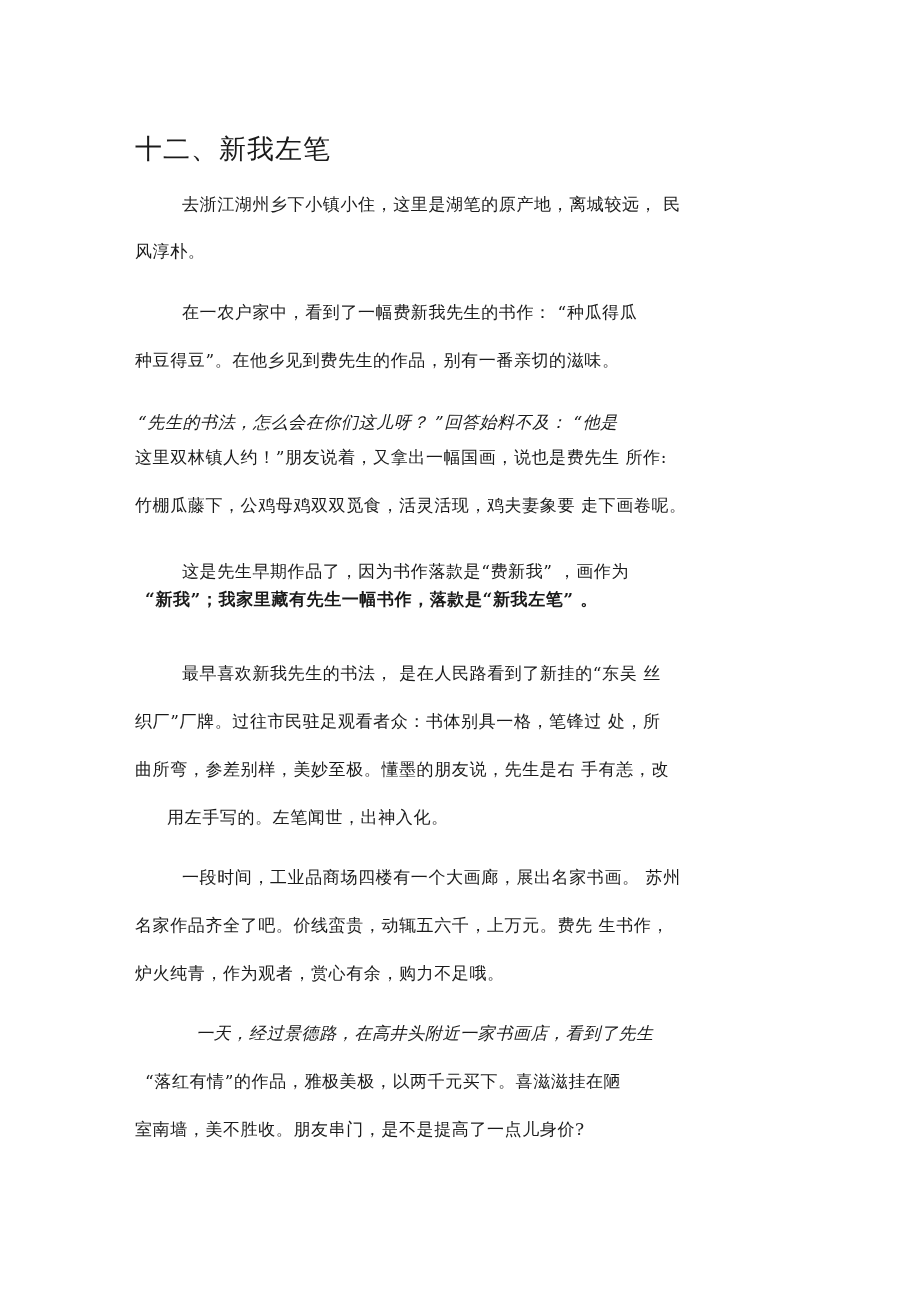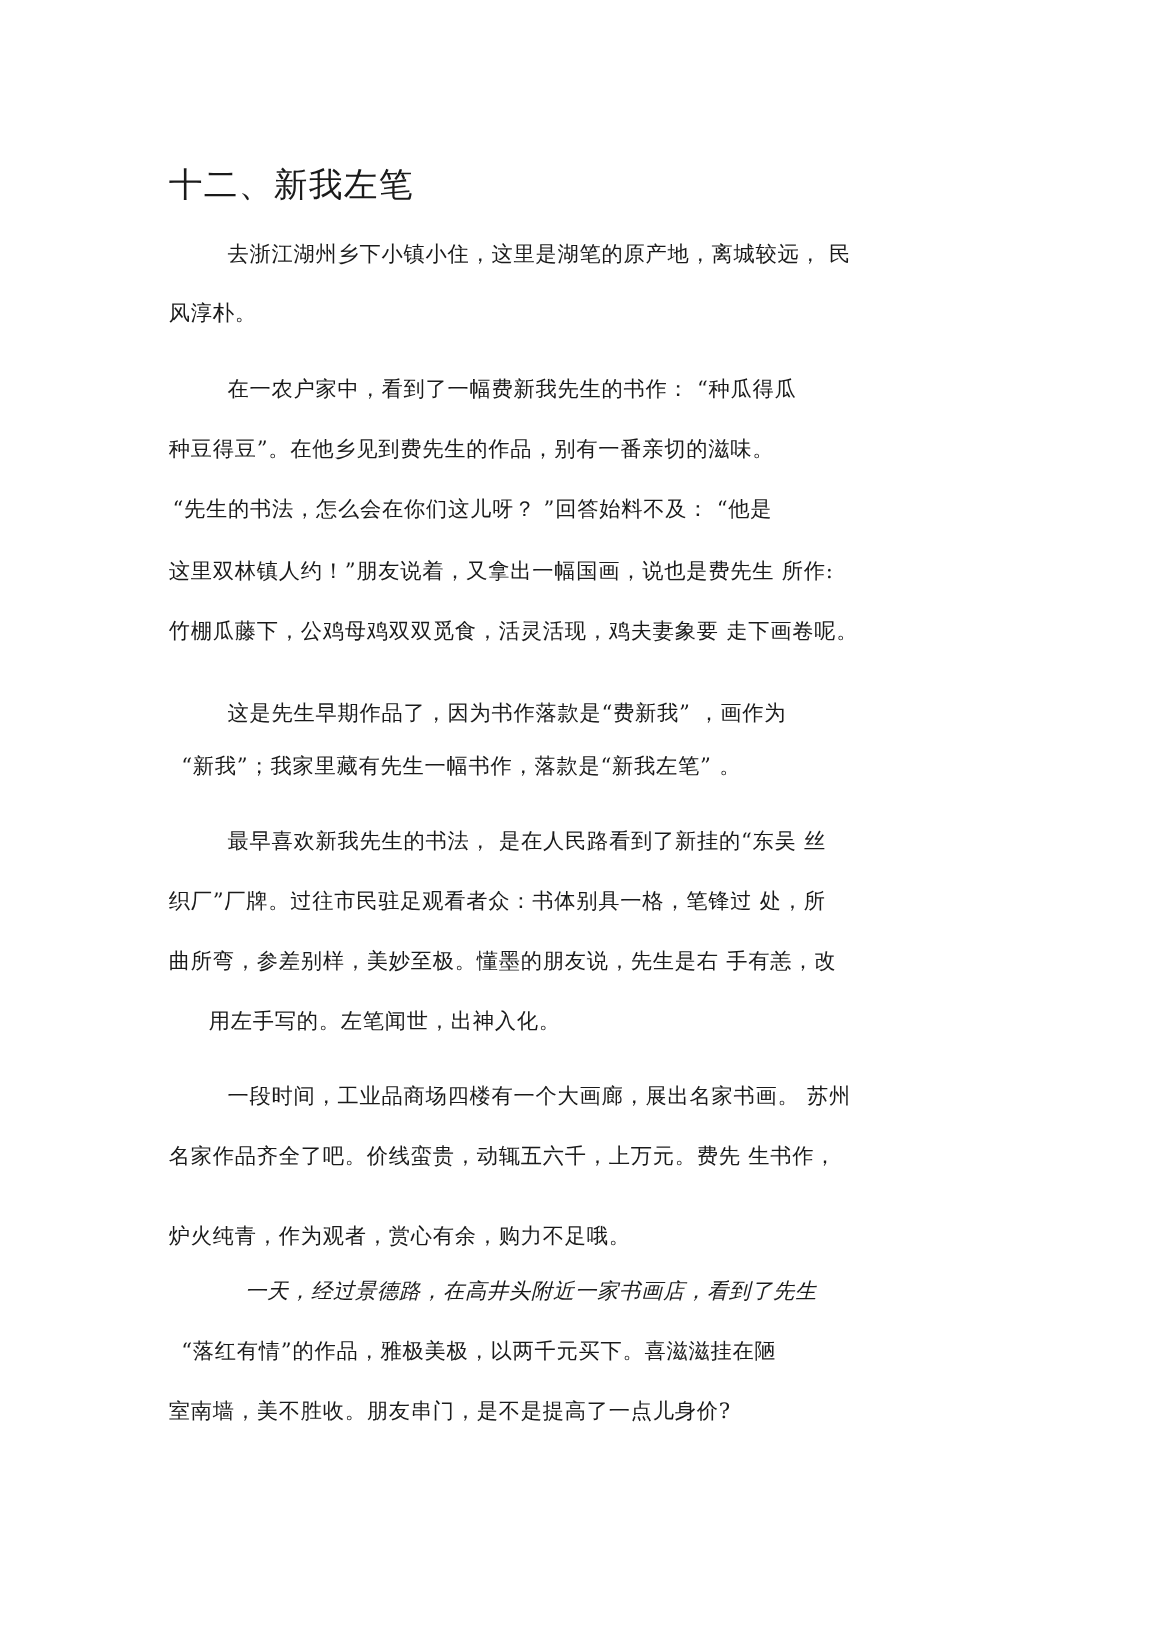--- a/index.html
+++ b/index.html
@@ -42,29 +42,29 @@
 </head>
 <body>
 
 <div class="page">
   <h1 class="title">十二、新我左笔</h1>
   <div id="body-lines">
     <div class="line" style="left: 182px; top: 190px;">去浙江湖州乡下小镇小住，这里是湖笔的原产地，离城较远，  民</div>
     <div class="line" style="left: 135px; top: 237px;">风淳朴。</div>
     <div class="line" style="left: 182px; top: 298px;">在一农户家中，看到了一幅费新我先生的书作：     “种瓜得瓜</div>
     <div class="line" style="left: 135px; top: 346px;">种豆得豆”。在他乡见到费先生的作品，别有一番亲切的滋味。</div>
-    <div class="line" style="left: 138px; top: 394px;">“先生的书法，怎么会在你们这儿呀？  ”回答始料不及：   “他是</div>
+    <div class="line" style="left: 138px; top: 408px; font-style: italic;">“先生的书法，怎么会在你们这儿呀？  ”回答始料不及：   “他是</div>
     <div class="line" style="left: 135px; top: 443px;">这里双林镇人约！”朋友说着，又拿出一幅国画，说也是费先生 所作:</div>
     <div class="line" style="left: 135px; top: 491px;">竹棚瓜藤下，公鸡母鸡双双觅食，活灵活现，鸡夫妻象要 走下画卷呢。</div>
     <div class="line" style="left: 182px; top: 557px;">这是先生早期作品了，因为书作落款是“费新我” ，画作为</div>
-    <div class="line" style="left: 145px; top: 599px;">“新我”；我家里藏有先生一幅书作，落款是“新我左笔” 。</div>
+    <div class="line" style="left: 145px; top: 585px; font-weight: bold;">“新我”；我家里藏有先生一幅书作，落款是“新我左笔” 。</div>
     <div class="line" style="left: 182px; top: 659px;">最早喜欢新我先生的书法，  是在人民路看到了新挂的“东吴 丝</div>
     <div class="line" style="left: 135px; top: 707px;">织厂”厂牌。过往市民驻足观看者众：书体别具一格，笔锋过 处，所</div>
     <div class="line" style="left: 135px; top: 755px;">曲所弯，参差别样，美妙至极。懂墨的朋友说，先生是右 手有恙，改</div>
     <div class="line" style="left: 135px; top: 803px; margin-left: 32px;">用左手写的。左笔闻世，出神入化。</div>
     <div class="line" style="left: 182px; top: 863px;">一段时间，工业品商场四楼有一个大画廊，展出名家书画。 苏州</div>
     <div class="line" style="left: 135px; top: 911px;">名家作品齐全了吧。价线蛮贵，动辄五六千，上万元。费先   生书作，</div>
-    <div class="line" style="left: 135px; top: 959px; margin-top: 16px;">炉火纯青，作为观者，赏心有余，购力不足哦。</div>
+    <div class="line" style="left: 135px; top: 959px;">炉火纯青，作为观者，赏心有余，购力不足哦。</div>
     <div class="line" style="left: 196px; top: 1019px; font-style: italic;">一天，经过景德路，在高井头附近一家书画店，看到了先生</div>
     <div class="line" style="left: 145px; top: 1067px;">“落红有情”的作品，雅极美极，以两千元买下。喜滋滋挂在陋</div>
     <div class="line" style="left: 135px; top: 1115px;">室南墙，美不胜收。朋友串门，是不是提高了一点儿身价?</div>
   </div>
 </div>
 
 </body></html>

